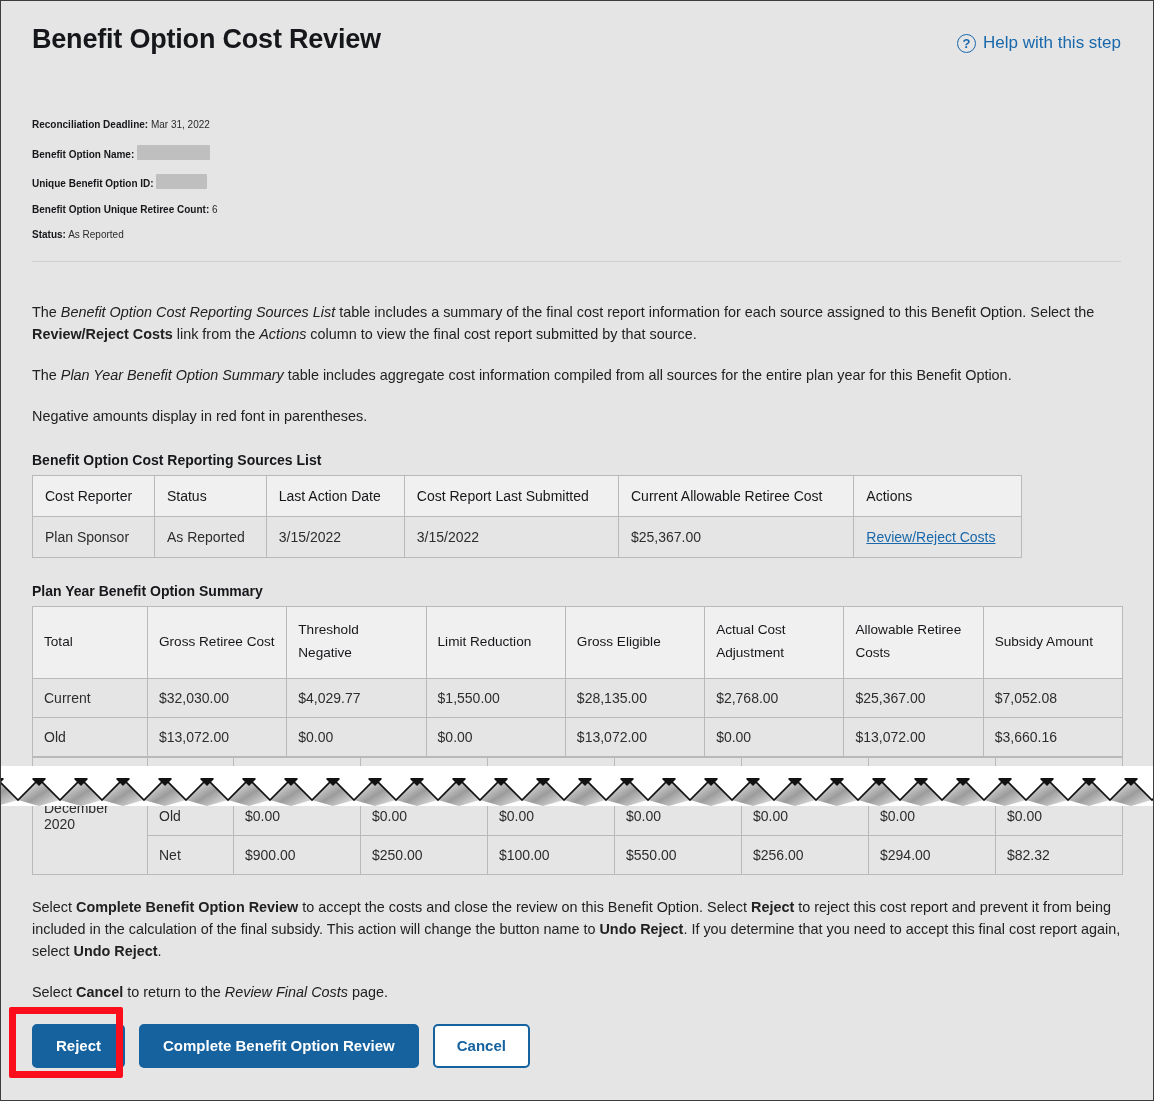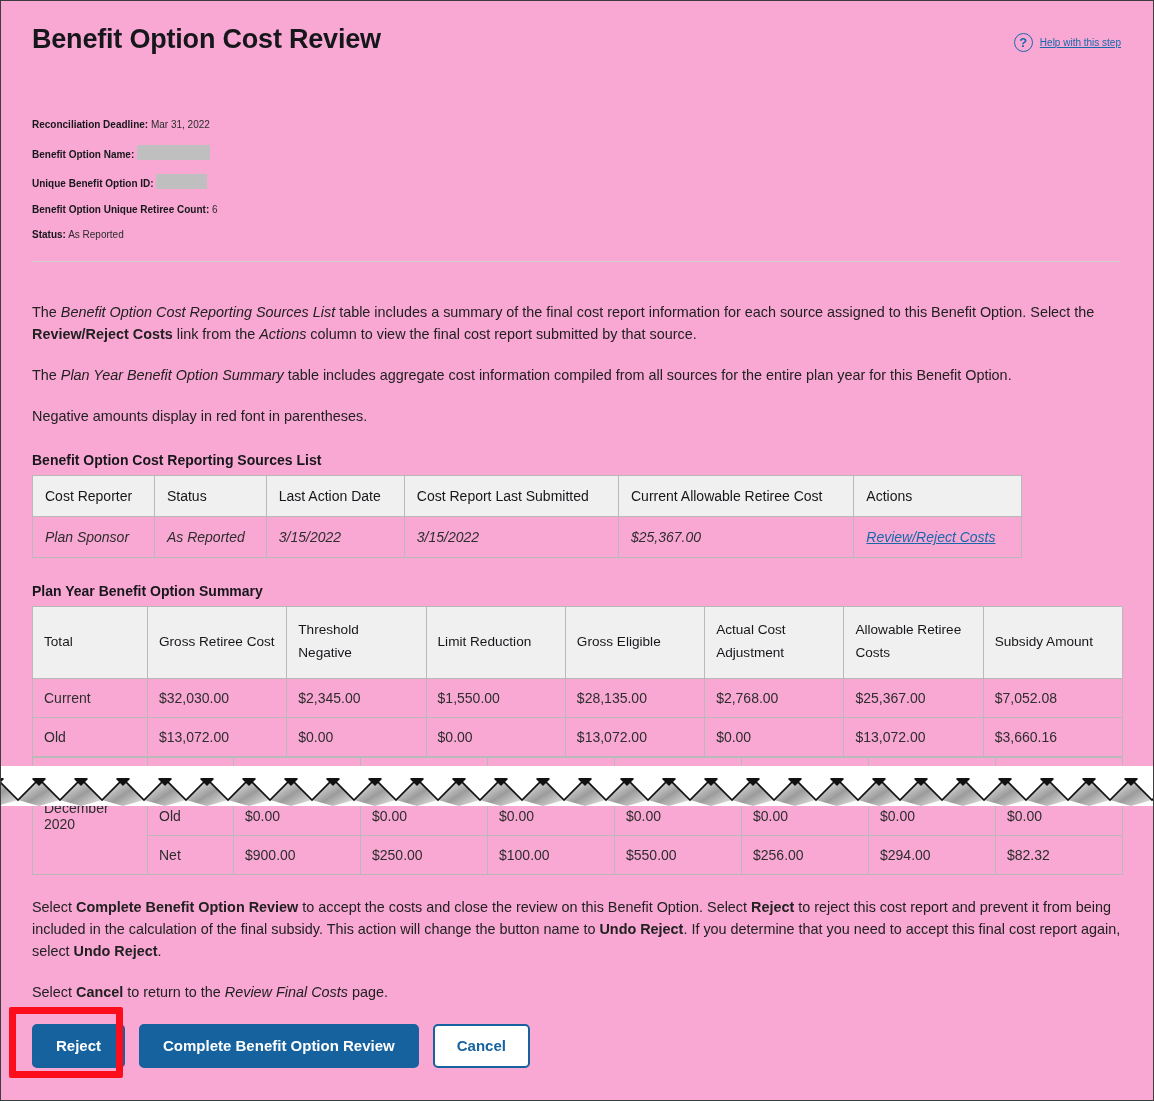--- a/index.html
+++ b/index.html
@@ -8,21 +8,21 @@
     background: #ffffff;
   }
   body {
     font-family: "Liberation Sans", sans-serif;
     color: #1b1b1b;
   }
   .page {
     position: relative;
     width: 1154px;
     height: 1101px;
-    background: #f9a8d4;
+    background: #e5e5e5;
     border: 1px solid #3d3d3d;
     box-sizing: border-box;
     overflow: hidden;
   }
   .inner {
     position: relative;
     padding: 22px 32px 0 31px;
     box-sizing: border-box;
     height: 100%;
   }
@@ -54,22 +54,21 @@
     border-radius: 50%;
     color: #1868ab;
     font-size: 13px;
     font-weight: bold;
     line-height: 17px;
     text-align: center;
     box-sizing: border-box;
   }
   .help-text {
     color: #1868ab;
-    font-size: 10px;
-    text-decoration: underline;
+    font-size: 17px;
     cursor: pointer;
   }
 
   
   .meta {
     margin-top: 64px;
   }
   .meta-line {
     font-size: 10px;
     margin-bottom: 13px;
@@ -126,21 +125,21 @@
     border: 1px solid #b9b9b9;
     text-align: left;
     vertical-align: middle;
   }
   table th {
     background: #f0f0f0;
     font-weight: normal;
     color: #16171a;
   }
   .t-sources th { padding: 12px 12px; }
-  .t-sources td { padding: 12px 12px; font-style: italic; }
+  .t-sources td { padding: 12px 12px; }
   .t-sources { width: 990px; }
   .link-cell a {
     color: #1868ab;
     text-decoration: underline;
     cursor: pointer;
   }
 
   .t-plan { width: 1091px; table-layout: fixed; }
   .t-plan th {
     padding: 12px 11px 14px 11px;
@@ -293,21 +292,21 @@
           <th>Gross Eligible</th>
           <th>Actual Cost Adjustment</th>
           <th>Allowable Retiree Costs</th>
           <th>Subsidy Amount</th>
         </tr>
       </thead>
       <tbody>
         <tr>
           <td>Current</td>
           <td>$32,030.00</td>
-          <td>$2,345.00</td>
+          <td>$4,029.77</td>
           <td>$1,550.00</td>
           <td>$28,135.00</td>
           <td>$2,768.00</td>
           <td>$25,367.00</td>
           <td>$7,052.08</td>
         </tr>
         <tr>
           <td>Old</td>
           <td>$13,072.00</td>
           <td>$0.00</td>

